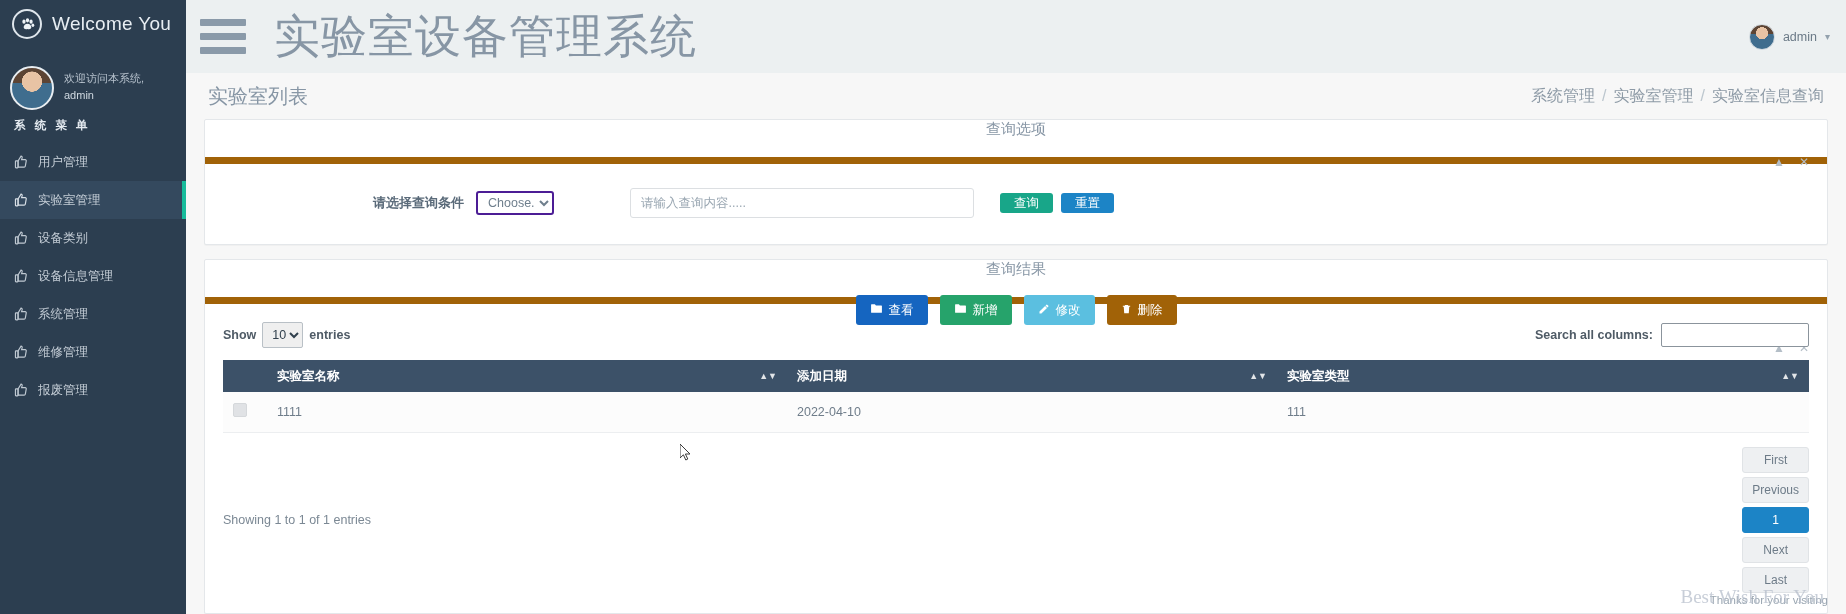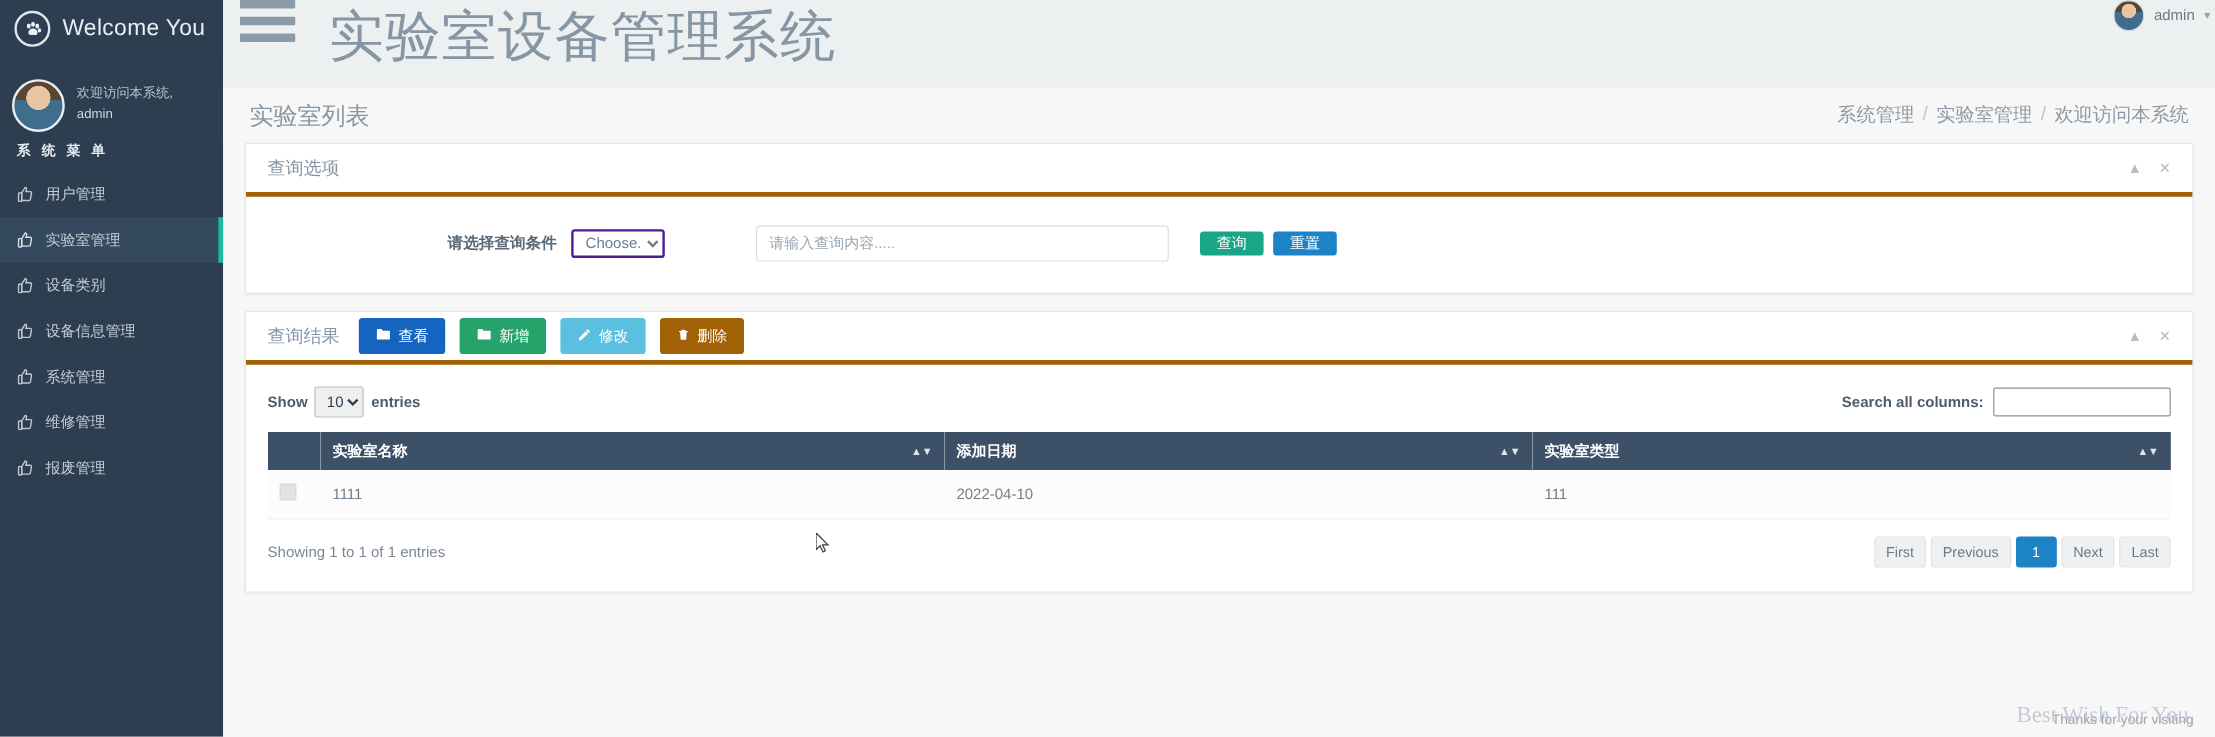--- a/index.html
+++ b/index.html
@@ -69,22 +69,22 @@
   .menu li.active::after {
     content: ""; position: absolute; right: 0; top: 0; bottom: 0;
     width: 4px; background: #18bc9c;
   }
   .menu .mi-icon { width: 14px; height: 14px; display:inline-flex; align-items:center; justify-content:center; opacity:.9; }
 
   
   .main { flex: 1 1 auto; height: 614px; position: relative; background: #f7f7f7; }
   .topbar {
     height: 73px; background: #ecf0f1;
-    display: flex; align-items: flex-start;
-    padding: 0 4px 0 14px;
+    display: flex; align-items: center;
+    padding: 0 16px 0 14px;
     position: relative;
   }
   .hamburger { width: 46px; display: flex; flex-direction: column; gap: 7px; cursor: pointer; }
   .hamburger span { display: block; height: 7px; background: #8a9aa9; border-radius: 1px; }
   .site-title {
     font-size: 46px; color: #8796a5; margin-left: 28px;
     font-weight: 400; letter-spacing: 1px; white-space: nowrap;
   }
   .topbar-right {
     margin-left: auto; display: flex; align-items: center; gap: 8px;
@@ -113,22 +113,23 @@
   .panel {
     background: #fff;
     border: 1px solid #e4e7ea;
     border-radius: 2px;
     margin-bottom: 14px;
     box-shadow: 0 1px 1px rgba(0,0,0,.03);
   }
   .panel-head {
     height: 44px; display: flex; align-items: center;
     padding: 0 18px;
-    border-bottom: 4px solid #a16207;
+    border-bottom: 7px solid #a16207;
     gap: 16px;
+    flex-direction: column;
   }
   .panel-title { font-size: 15px; color: #8796a5; font-weight: 400; }
   .panel-tools { margin-left: auto; display: flex; gap: 14px; align-items: center; color: #b4bec7; font-size: 12px; }
   .panel-tools span { cursor: pointer; }
   .panel-body { padding: 16px 18px; }
 
   
   .form-row { display: flex; align-items: center; gap: 12px; padding: 8px 0 10px 0; }
   .form-label { font-size: 13px; color: #5b6b7a; font-weight: bold; margin-left: 150px; }
   select.cond {
@@ -175,21 +176,21 @@
     background: #3c5168; color: #fff; font-size: 12.5px; font-weight: bold;
     height: 32px; text-align: left; padding: 0 10px; position: relative;
   }
   table.dt thead th .sort { position: absolute; right: 10px; top: 50%; transform: translateY(-50%); font-size: 9px; opacity:.85;}
   table.dt tbody td { height: 40px; font-size: 12.5px; color: #6f7d8a; padding: 0 10px; border-bottom: 1px solid #eceef0; }
   table.dt tbody tr { background: #fcfcfc; }
   .chk { width: 14px; height: 14px; background: #e0e2e5; border-radius: 2px; border: 1px solid #d5d8db; display:inline-block;}
 
   .tbl-footer { display: flex; align-items: center; padding: 14px 0 4px 0; }
   .tbl-info { font-size: 12.5px; color: #7b8894; }
-  .pager { margin-left: auto; display: flex; gap: 4px; }
+  .pager { margin-left: auto; display: flex; gap: 4px; flex-direction: column; }
   .pager .pg {
     min-width: 34px; height: 26px; padding: 0 9px;
     display: flex; align-items: center; justify-content: center;
     font-size: 12px; color: #6d7b88;
     background: #eef0f2; border: 1px solid #e0e3e6; border-radius: 3px; cursor: pointer;
   }
   .pager .pg.current { background: #1c84c6; border-color: #1c84c6; color: #fff; }
 
   .footer-note {
     position: absolute; right: 18px; bottom: 8px;
@@ -315,21 +316,21 @@
       </div>
     </div>
 
     <div class="pagehead">
       <h1>实验室列表</h1>
       <div class="breadcrumb">
         <span>系统管理</span>
         <span class="sep">/</span>
         <span>实验室管理</span>
         <span class="sep">/</span>
-        <span>欢迎访问本系统</span>
+        <span>实验室信息查询</span>
       </div>
     </div>
 
     <div class="content">
 
       <section class="panel">
         <div class="panel-head">
           <span class="panel-title">查询选项</span>
           <span class="panel-tools">
             <span>▲</span>

